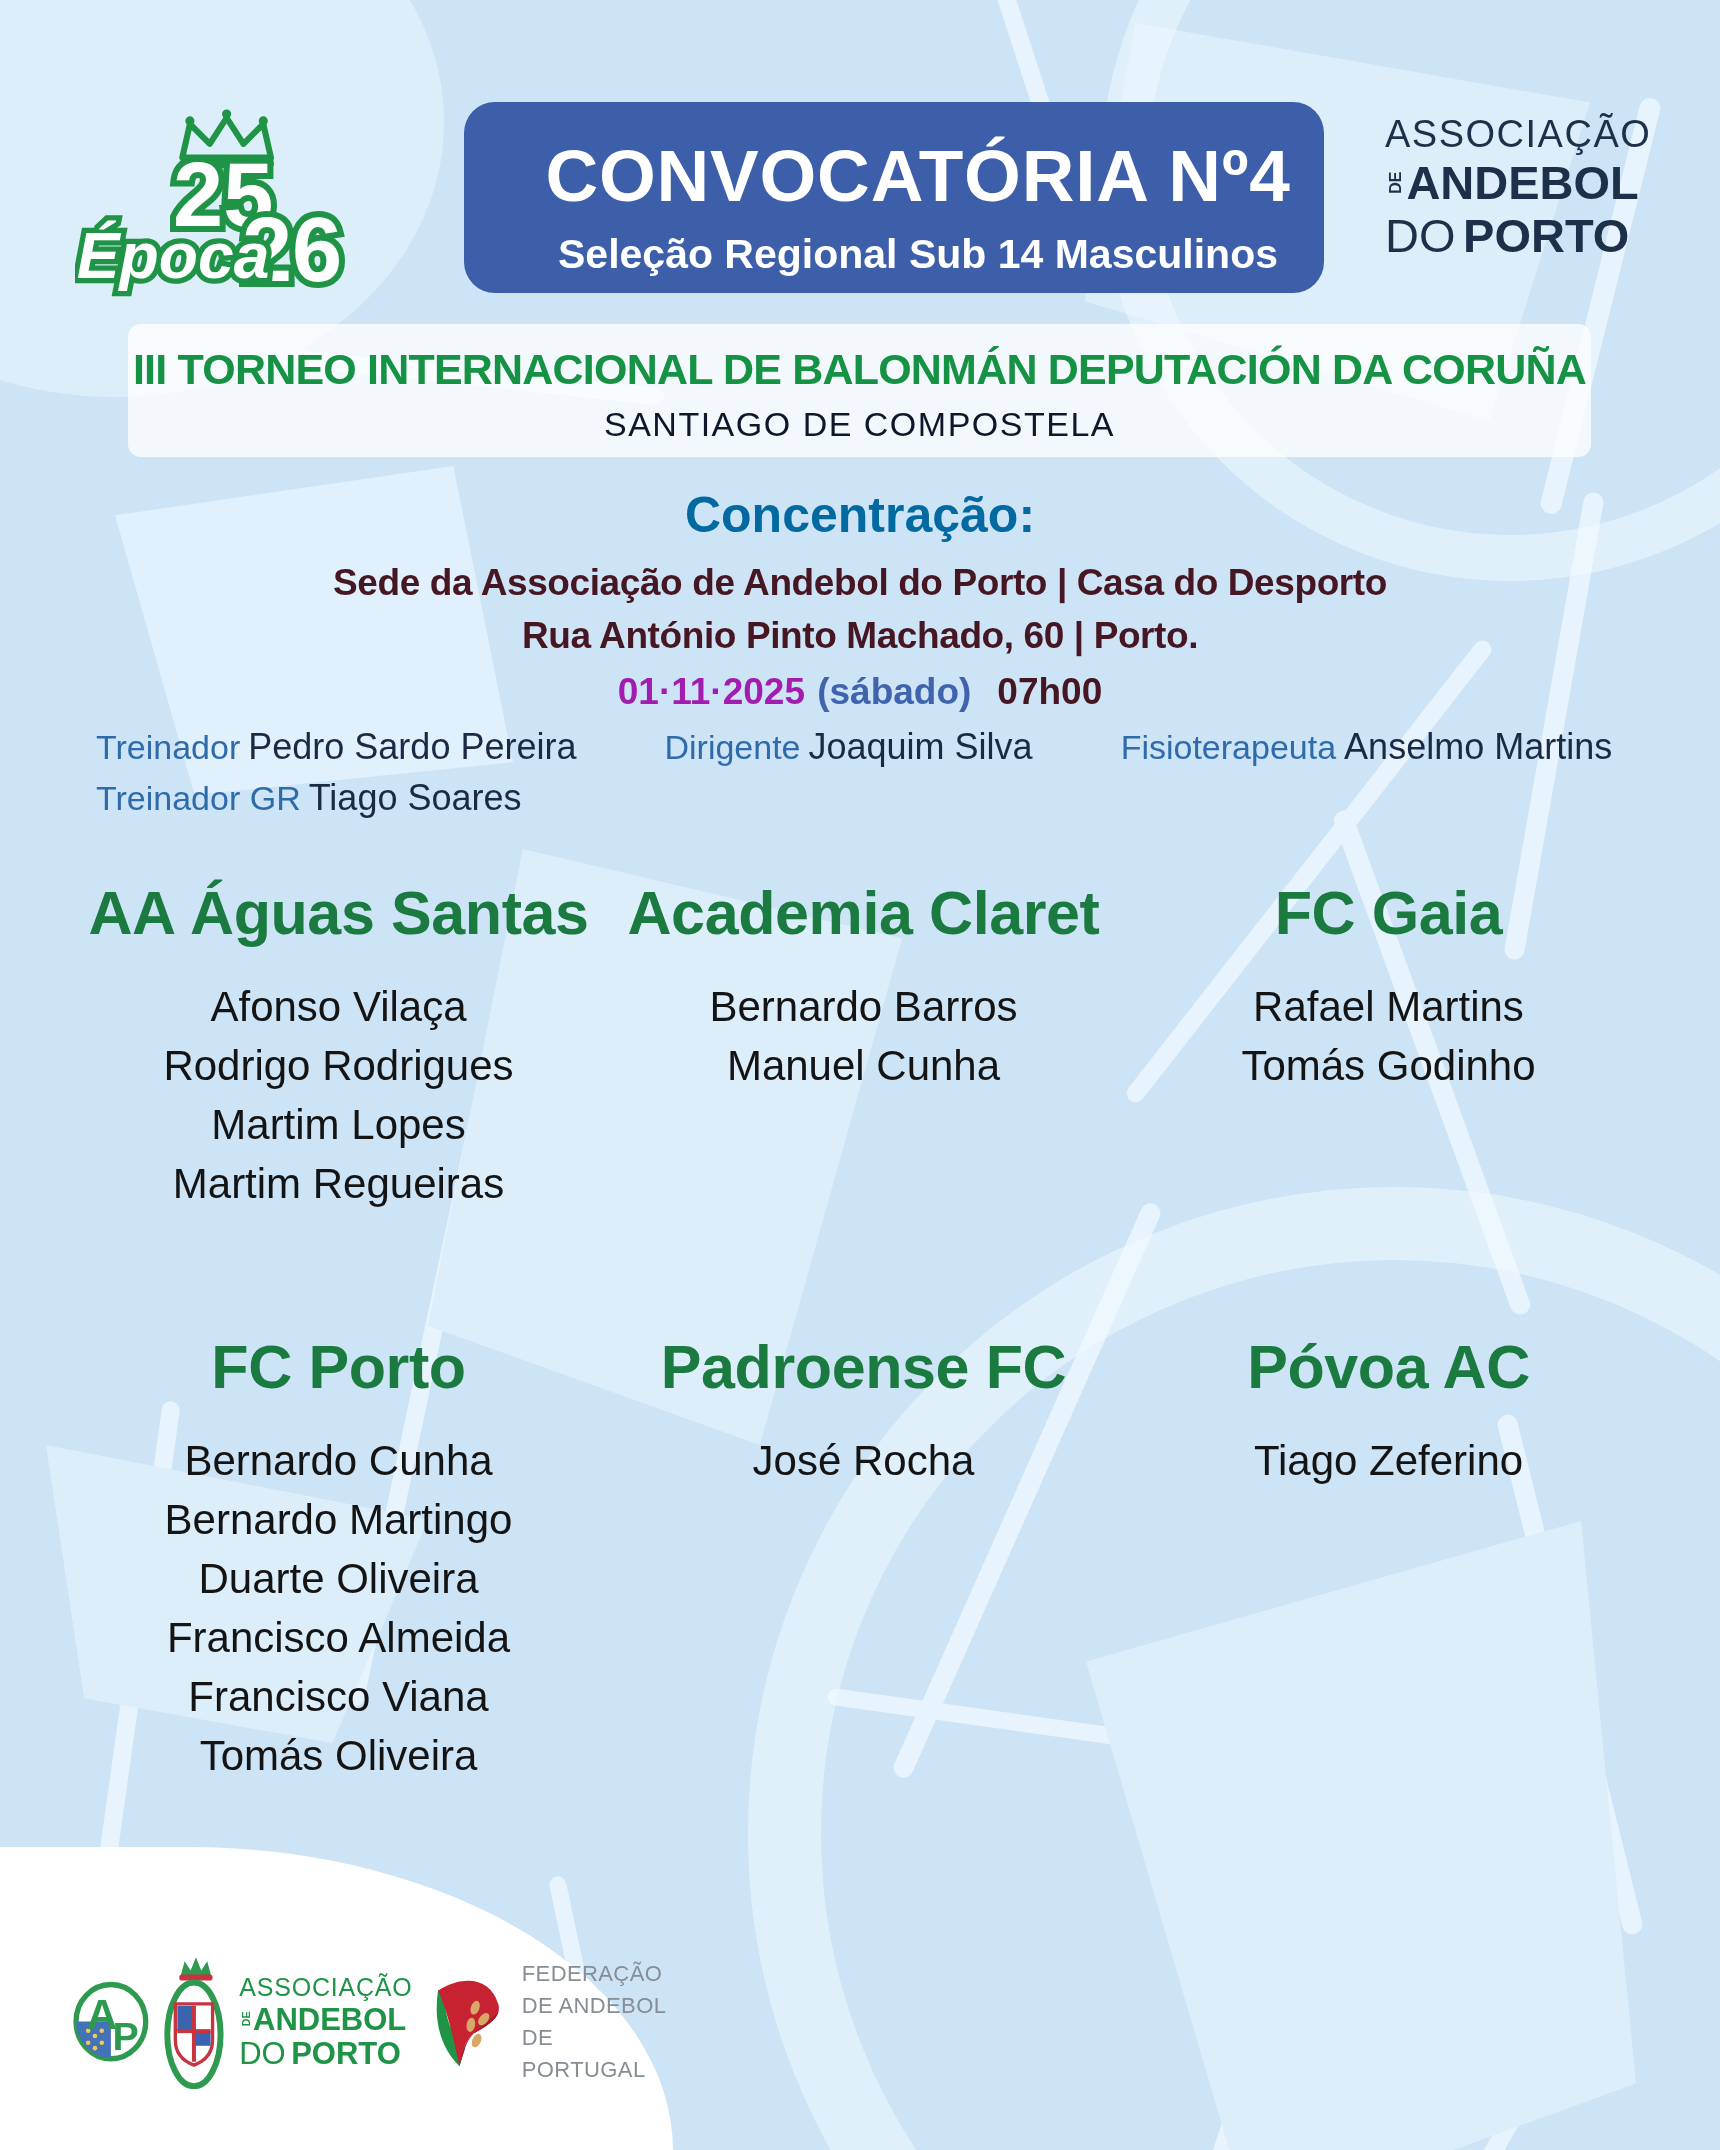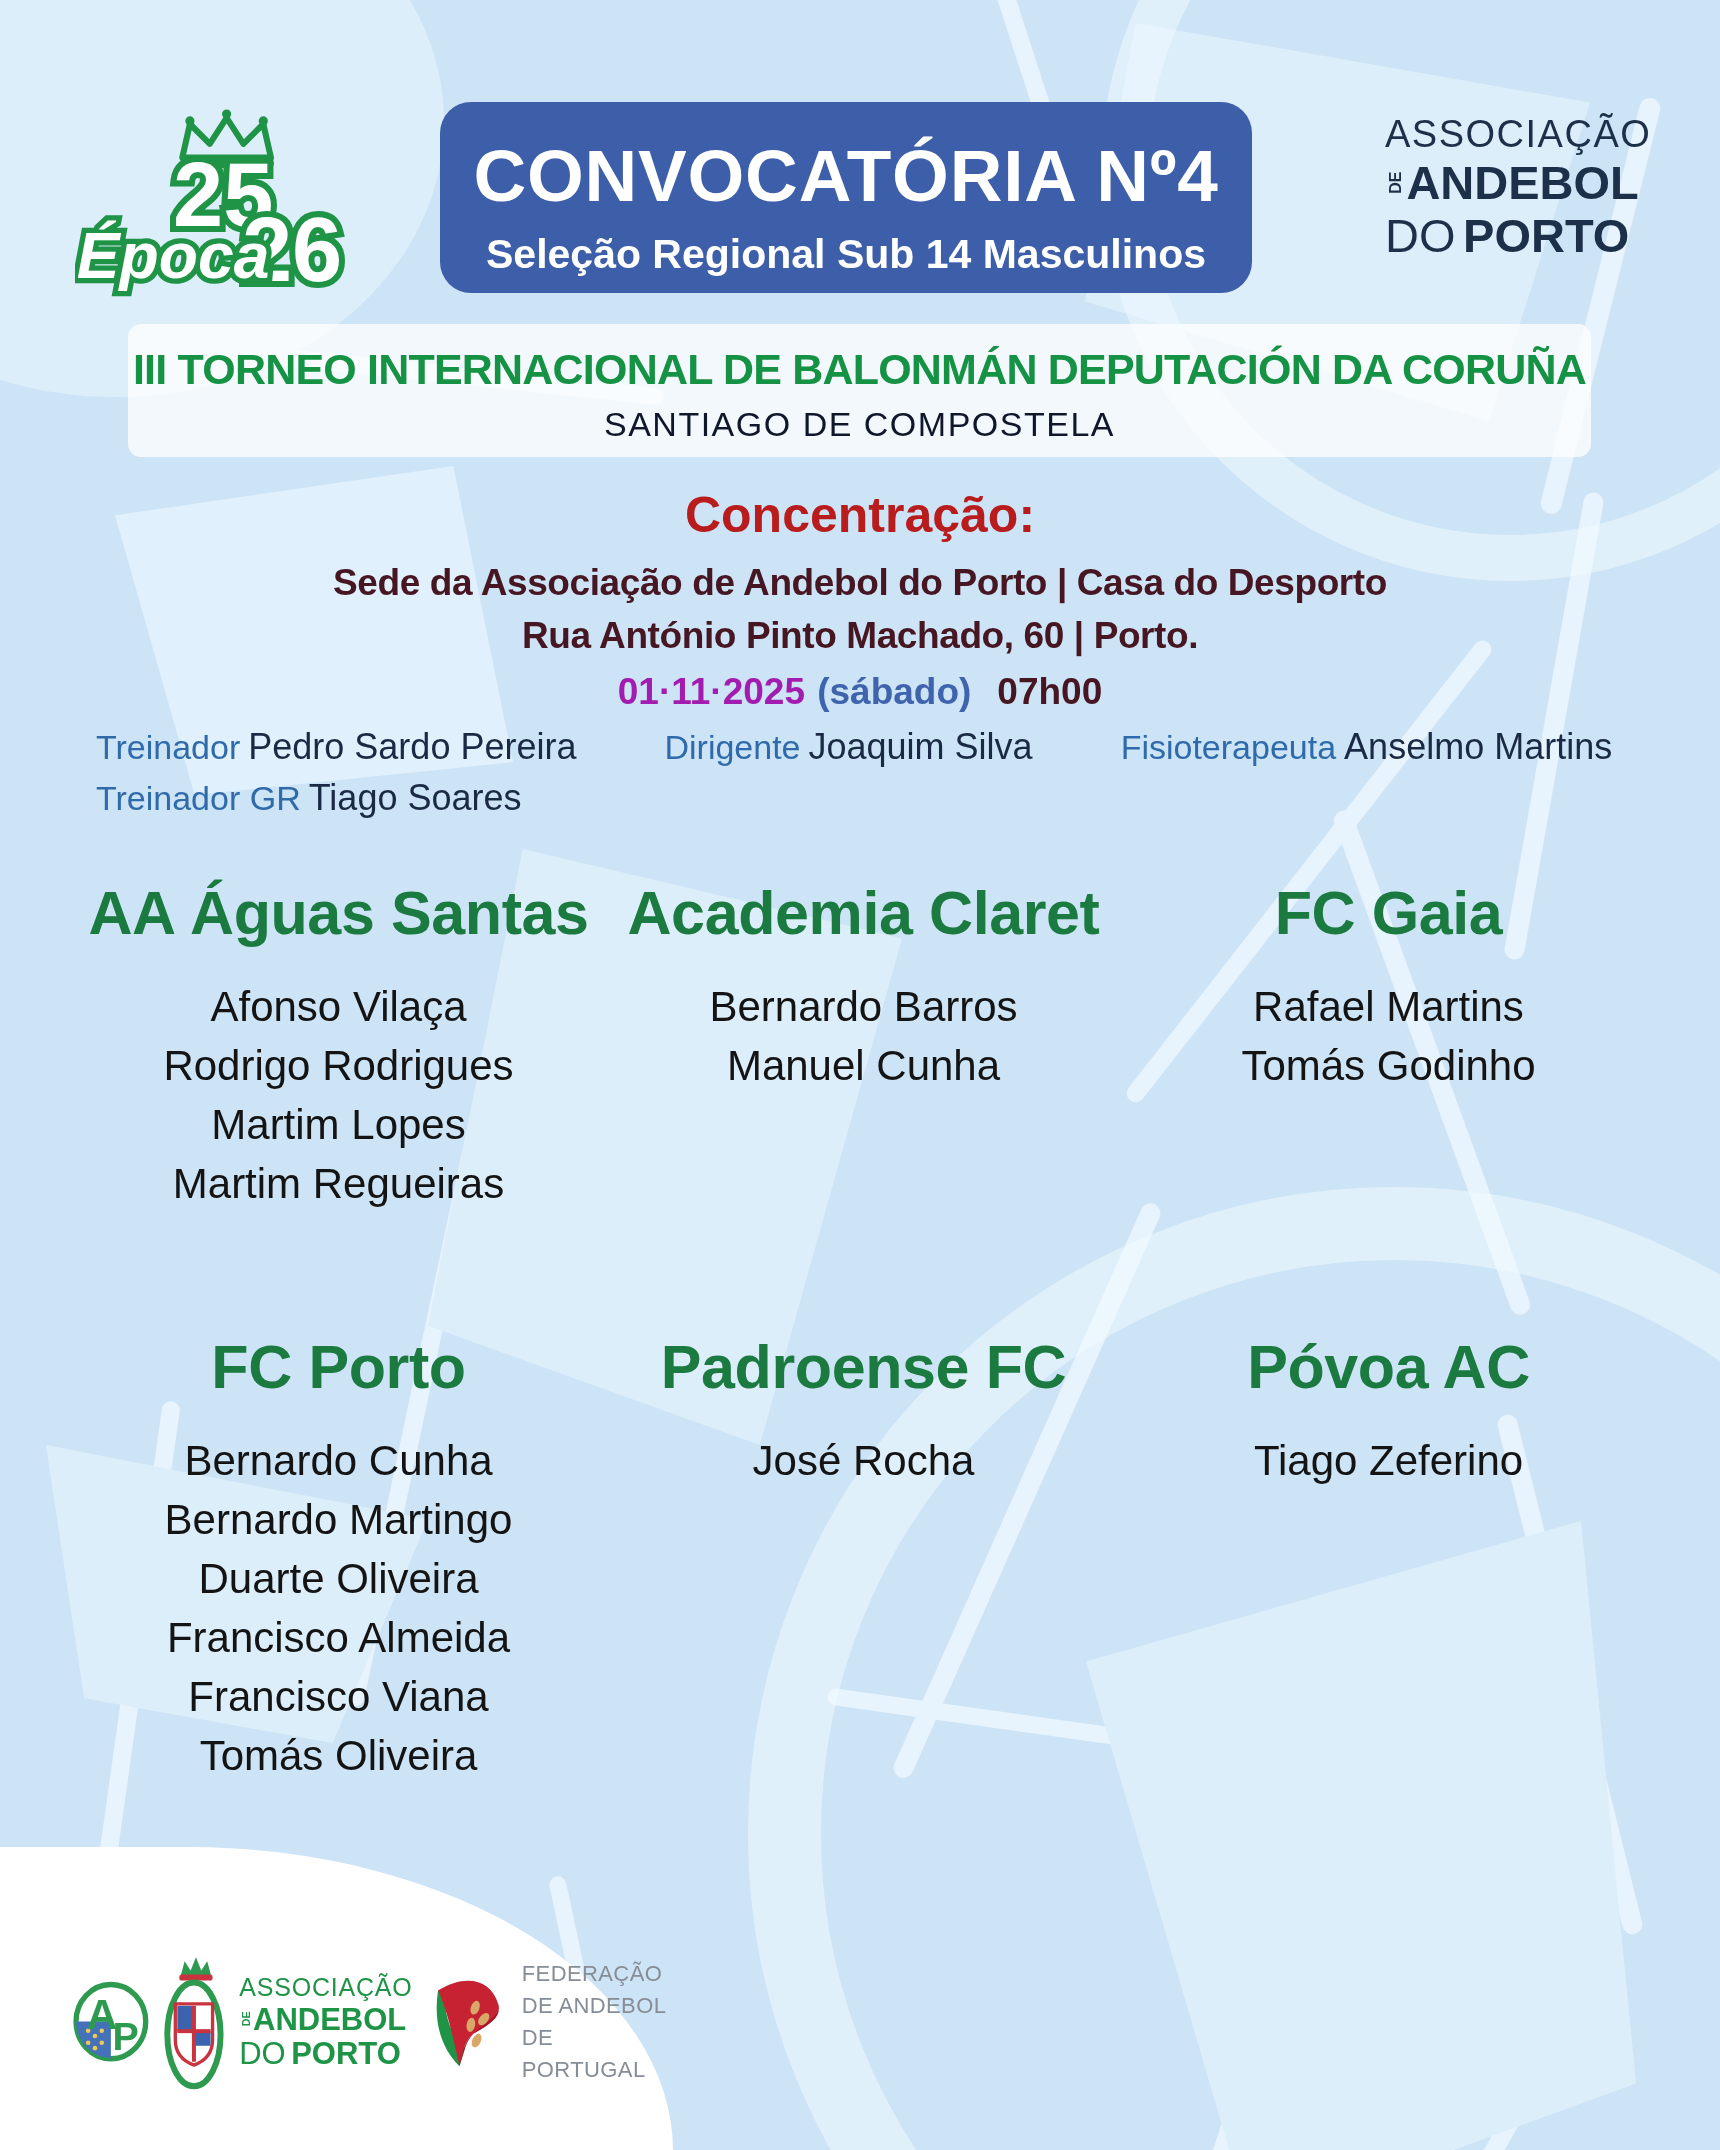--- a/index.html
+++ b/index.html
@@ -35,22 +35,22 @@
   .stick:nth-of-type(11){left:130px;top:1399px;width:18.3px;height:474px;transform:rotate(8deg);}
   .stick:nth-of-type(12){left:1560px;top:1407px;width:20px;height:535px;transform:rotate(-14deg);}
   .stick:nth-of-type(13){left:826px;top:1713px;width:367px;height:17px;transform:rotate(8deg);}
   .stick:nth-of-type(14){left:1239px;top:1781px;width:20px;height:581px;transform:rotate(18deg);}
   .stick:nth-of-type(15){left:581px;top:1873px;width:17px;height:321px;transform:rotate(-12deg);}
   .stick:nth-of-type(16){left:1499px;top:1927px;width:18.3px;height:398px;transform:rotate(30deg);}
 
   
   .season-badge { position:absolute; left:75px; top:98px; width:291px; height:214px; }
   .banner {
-    position:absolute; left:440px; top:102px; width:812px; height:191px;
-    background:#3d5ea9; border-radius:31px; text-align:center; color:#ffffff;
+    position:absolute; left:464px; top:102px; width:812px; height:191px;
+    background:#3d5ea9; border-radius:31px; text-align:center; color:#ffffff;padding-left:48px;
   }
   .banner-title { margin-top:32px; font-size:73px; font-weight:800; letter-spacing:0.8px; }
   .banner-subtitle { margin-top:13.8px; font-size:41px; font-weight:700; }
   .org-logo { position:absolute; left:1385px; top:115px; color:#1d3049; line-height:1; }
   .ol1 { font-size:38px; font-weight:300; letter-spacing:1.5px; }
   .ol-row { margin-top:6.1px; display:flex; align-items:center; }
   .ol-de { display:inline-block; font-size:16px; font-weight:700; transform:rotate(-90deg); width:21.4px; text-align:center; }
   .ol-bold { font-size:47px; font-weight:800; }
   .ol-light { font-size:47px; font-weight:300; margin-right:7.6px; }
   .ol-row.third { padding-left:0px; }
@@ -58,21 +58,21 @@
   
   .tournament {
     position:absolute; left:128px; top:324px; width:1463px; height:133px;
     background:rgba(255,255,255,0.75); border-radius:13px; text-align:center;
   }
   .t-title { margin-top:21.4px; font-size:43px; font-weight:800; color:#169245; letter-spacing:-0.8px; }
   .t-loc { margin-top:10.7px; font-size:34px; font-weight:500; color:#0f172a; letter-spacing:1.5px; }
 
   
   .meeting { position:absolute; left:0; right:0; top:486px; text-align:center; }
-  .m-head { font-size:50px; font-weight:800; color:#b91c1c; }
+  .m-head { font-size:50px; font-weight:800; color:#0369a1; }
   .m-venue { margin-top:18.3px; font-size:37px; font-weight:700; color:#461622; letter-spacing:-0.4px; }
   .m-addr { margin-top:10.7px; font-size:37px; font-weight:700; color:#461622; letter-spacing:-0.4px; }
   .m-date { margin-top:13.8px; font-size:37px; font-weight:700; }
   .md-blue { color:#a21caf; }
   .md-weekday { color:#3f64ad; margin-left:12.2px; }
   .md-time { color:#461622; margin-left:26px; }
 
   
   .staff { position:absolute; left:96px; top:726px; right:69px; }
   .staff-row { display:flex; gap:88px; align-items:baseline; }

